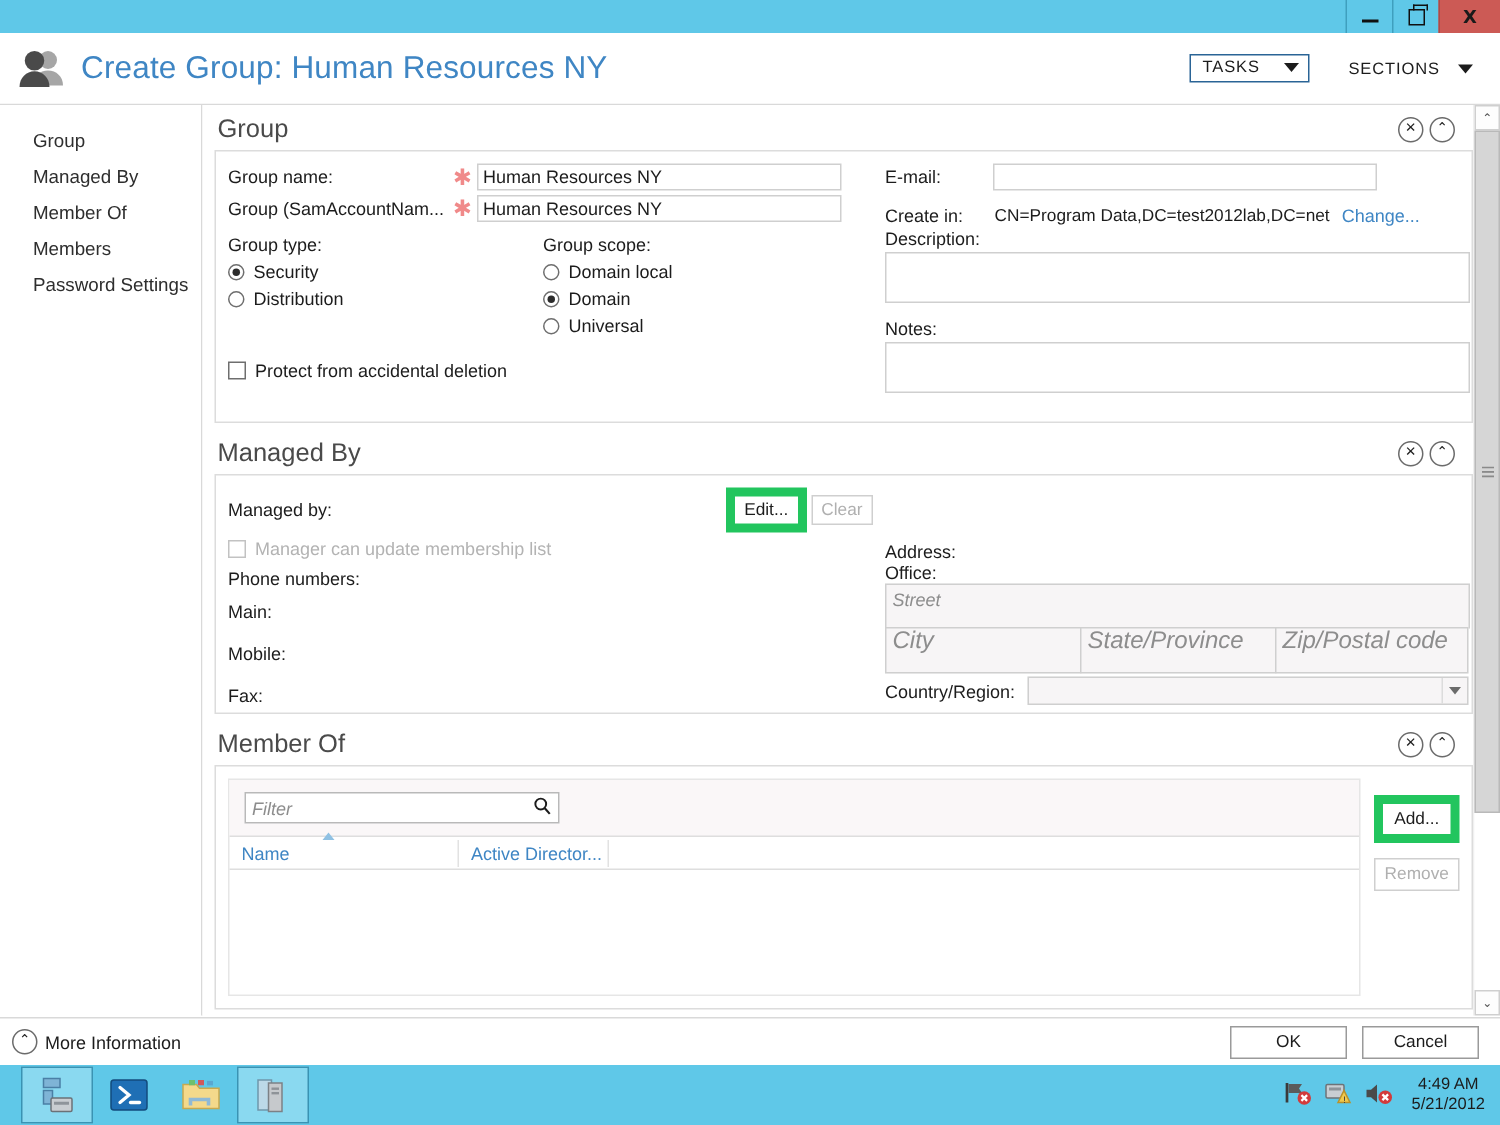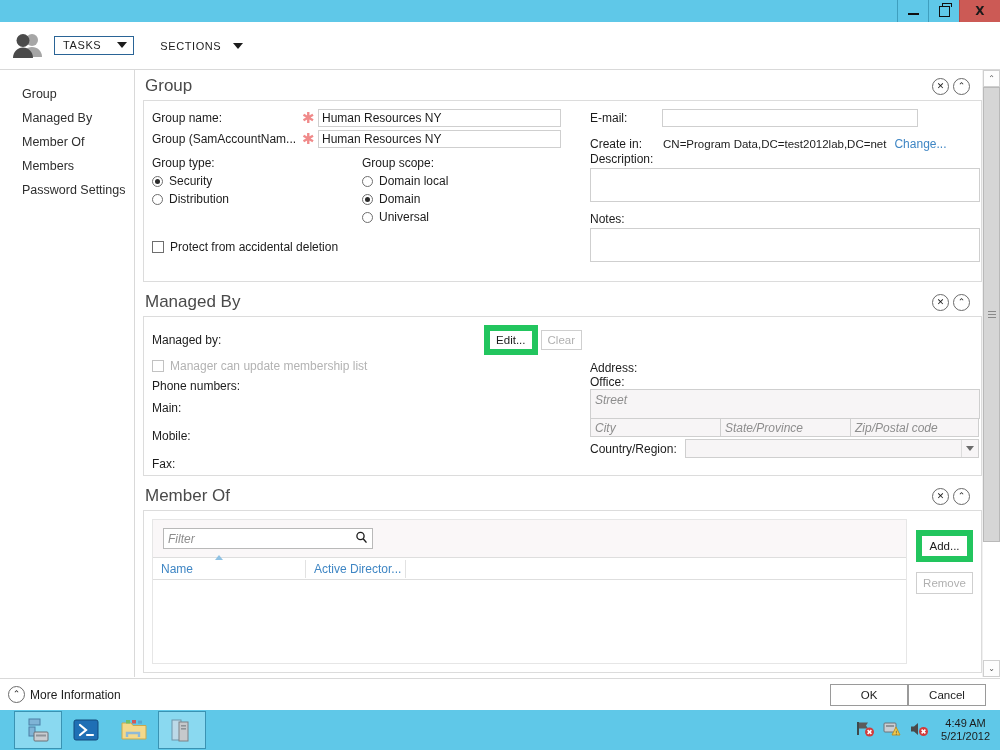--- a/index.html
+++ b/index.html
@@ -327,23 +327,23 @@
     font-size: 12px;
     font-style: italic;
     color: #8d8d8d;
     padding: 3px 4px;
     box-sizing: border-box;
   }
   .addr-three { display: flex; margin-top: -1px; }
   .addr-three > div {
     border: 1px solid #cfcfcf;
     background: #f7f5f6;
-    height: 19px;
+    height: 31px;
     line-height: 18px;
-    font-size: 12px;
+    font-size: 16px;
     font-style: italic;
     color: #8d8d8d;
     padding: 0 4px;
     box-sizing: border-box;
     margin-right: -1px;
   }
   .combo {
     border: 1px solid #cfcfcf;
     background: #f7f5f6;
     height: 19px;
@@ -417,21 +417,21 @@
     top: 678px;
     height: 32px;
     background: #fff;
     border-top: 1px solid #d9d9d9;
     display: flex;
     align-items: center;
     padding: 0 14px 0 8px;
     box-sizing: border-box;
   }
   .more-info { display: flex; align-items: center; gap: 5px; flex: 1 1 auto; font-size: 12px; }
-  .footer .btn { width: 78px; text-align: center; padding: 3px 0;}
+  .footer .btn { width: 78px; text-align: center; margin-left: 10px; padding: 3px 0;}
   
   .taskbar {
     position: absolute;
     left: 0; right: 0; bottom: 0;
     height: 40px;
     background: #5fc8e8;
     display: flex;
     align-items: center;
   }
   .tb-item {
@@ -472,20 +472,21 @@
 
 <div class="header">
   <div class="header-icon">
     <svg width="36" height="30" viewBox="0 0 36 30">
       <circle cx="22" cy="9" r="6" fill="#a6a6a6"></circle>
       <path d="M12 26c0-6 4.5-10 10-10s10 4 10 10z" fill="#a6a6a6"></path>
       <circle cx="13" cy="9.5" r="6.5" fill="#4a4a4a"></circle>
       <path d="M3 27c0-6.2 4.6-10.5 10-10.5S23 20.8 23 27z" fill="#4a4a4a"></path>
     </svg>
   </div>
+  <div class="page-title">Create Group: Human Resources NY</div>
   <div class="tasks-btn">
     <span>TASKS</span>
     <span class="caret-down"></span>
   </div>
   <div class="sections-btn">
     <span>SECTIONS</span>
     <span class="caret-down"></span>
   </div>
 </div>
 

